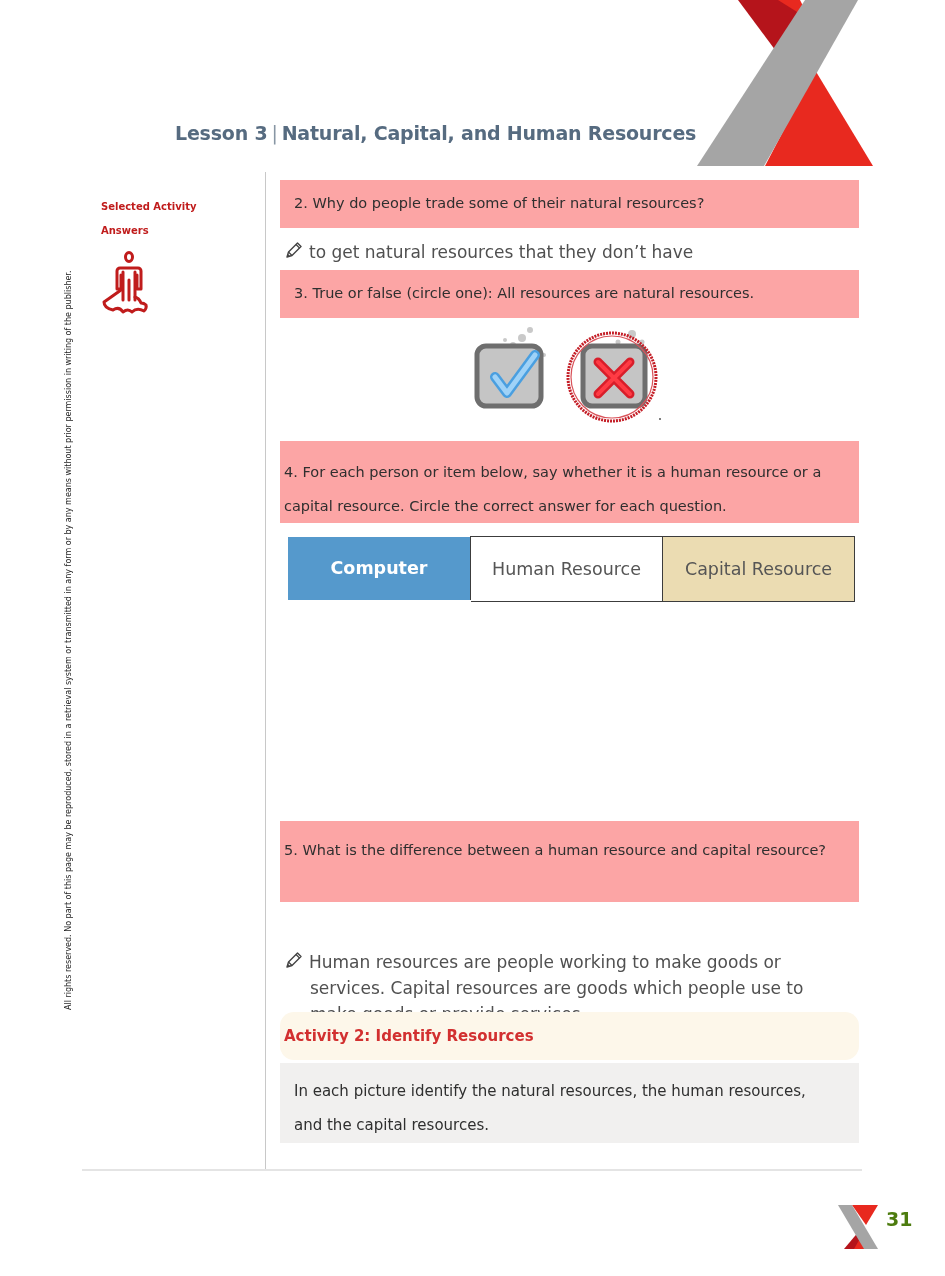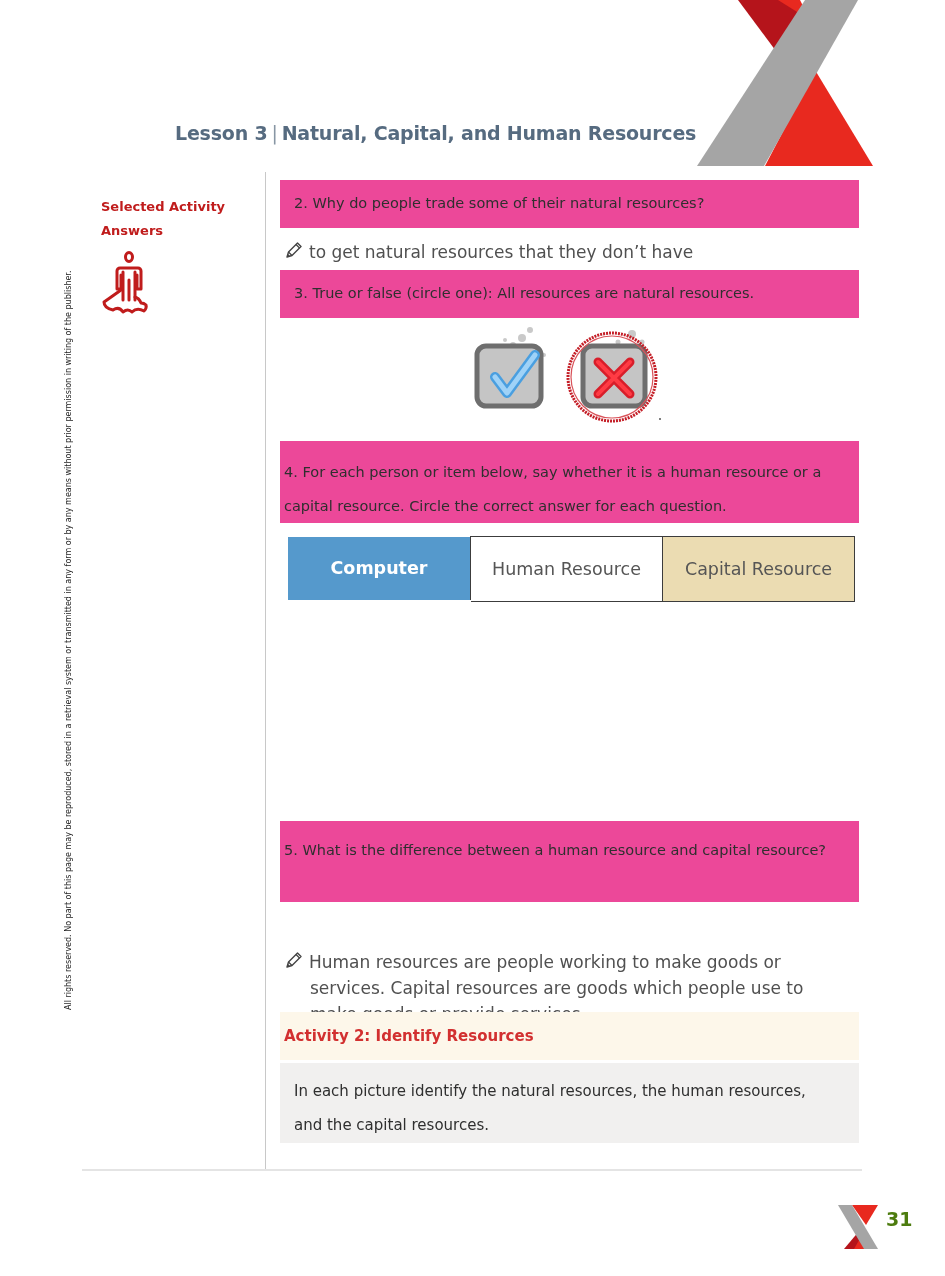--- a/index.html
+++ b/index.html
@@ -6,49 +6,49 @@
   body { width:945px; height:1276px; position:relative; background:#ffffff; overflow:hidden;
          font-family:"DejaVu Sans", sans-serif; color:#3a3a3a; }
   .abs { position:absolute; }
 
   
   #logo-top { left:690px; top:0; width:255px; height:170px; }
 
   .lesson-title { left:175px; top:122px; font-size:19px; font-weight:bold; color:#566b80; white-space:nowrap; letter-spacing:-0.2px; }
   .lesson-title .sep { font-weight:normal; color:#8896a4; margin:0 4px; }
 
-  .sidebar-title { left:101px; top:195px; width:160px; font-size:13px; font-weight:bold; color:#c01c1c; line-height:24px; }
+  .sidebar-title { left:101px; top:195px; width:160px; font-size:10px; font-weight:bold; color:#c01c1c; line-height:24px; }
   #person-icon { left:100px; top:250px; width:55px; height:66px; }
 
   .vdivider { left:265px; top:172px; width:1px; height:998px; background:#c8c8c8; }
   .hdivider { left:82px; top:1169px; width:780px; height:2px; background:#e4e4e4; }
 
   .copyright { left:64px; top:1010px; transform-origin:0 0; transform:rotate(-90deg); font-size:8px; color:#222; white-space:nowrap; }
 
-  .qbox { left:280px; width:579px; background:#ec4899; font-size:14.5px; color:#2f2f2f; box-sizing:border-box; }
+  .qbox { left:280px; width:579px; background:#fca5a5; font-size:14.5px; color:#2f2f2f; box-sizing:border-box; }
   .q2 { top:180px; height:48px; padding:15px 0 0 14px; }
   .q3 { top:270px; height:48px; padding:15px 0 0 14px; }
   .q4 { top:441px; height:82px; padding:14px 8px 0 4px; line-height:34px; }
   .q5 { top:821px; height:81px; padding:12px 8px 0 4px; line-height:34px; }
 
   .answer { left:284px; font-size:17px; color:#505050; line-height:26px; }
   .answer .pencil { display:inline-block; width:20px; height:20px; vertical-align:-2px; margin-right:5px; }
   .a2 { top:239px; }
   .a5 { top:913px; width:560px; padding-left:26px; text-indent:-26px; box-sizing:border-box;margin-top:36px; }
 
   #tf-area { left:470px; top:322px; width:200px; height:105px; }
 
   table.grid { position:absolute; left:288px; top:536px; border-collapse:collapse; }
   table.grid td { height:63px; font-size:17.5px; text-align:center; padding:0; }
   table.grid td.label { width:182px; background:#5599cc; color:#ffffff; font-weight:bold; border-bottom:3px solid #ffffff; }
   table.grid td.opt { width:191px; background:#ffffff; color:#555555; border:1px solid #3c3c3c; }
   table.grid td.opt.sel { background:#ebdcb2; }
 
   .activity-head { left:280px; top:1012px; width:579px; height:48px; background:#fdf7ea; box-sizing:border-box;
-                   padding:15px 0 0 4px; font-size:15px; font-weight:bold; color:#d23030; }
+                   padding:15px 0 0 4px; font-size:15px; font-weight:bold; color:#d23030;border-radius:14px; }
   .activity-body { left:280px; top:1063px; width:579px; height:80px; background:#f1f0ef; box-sizing:border-box;
                    padding:11px 24px 0 14px; font-size:15px; line-height:34px; color:#2f2f2f; }
 
   #logo-bottom { left:838px; top:1205px; width:42px; height:44px; }
   .page-num { left:886px; top:1208px; font-size:19px; font-weight:bold; color:#4d7c0f; }
 </style>
 </head>
 <body>
 
 <svg id="logo-top" class="abs" viewBox="0 0 255 170">

